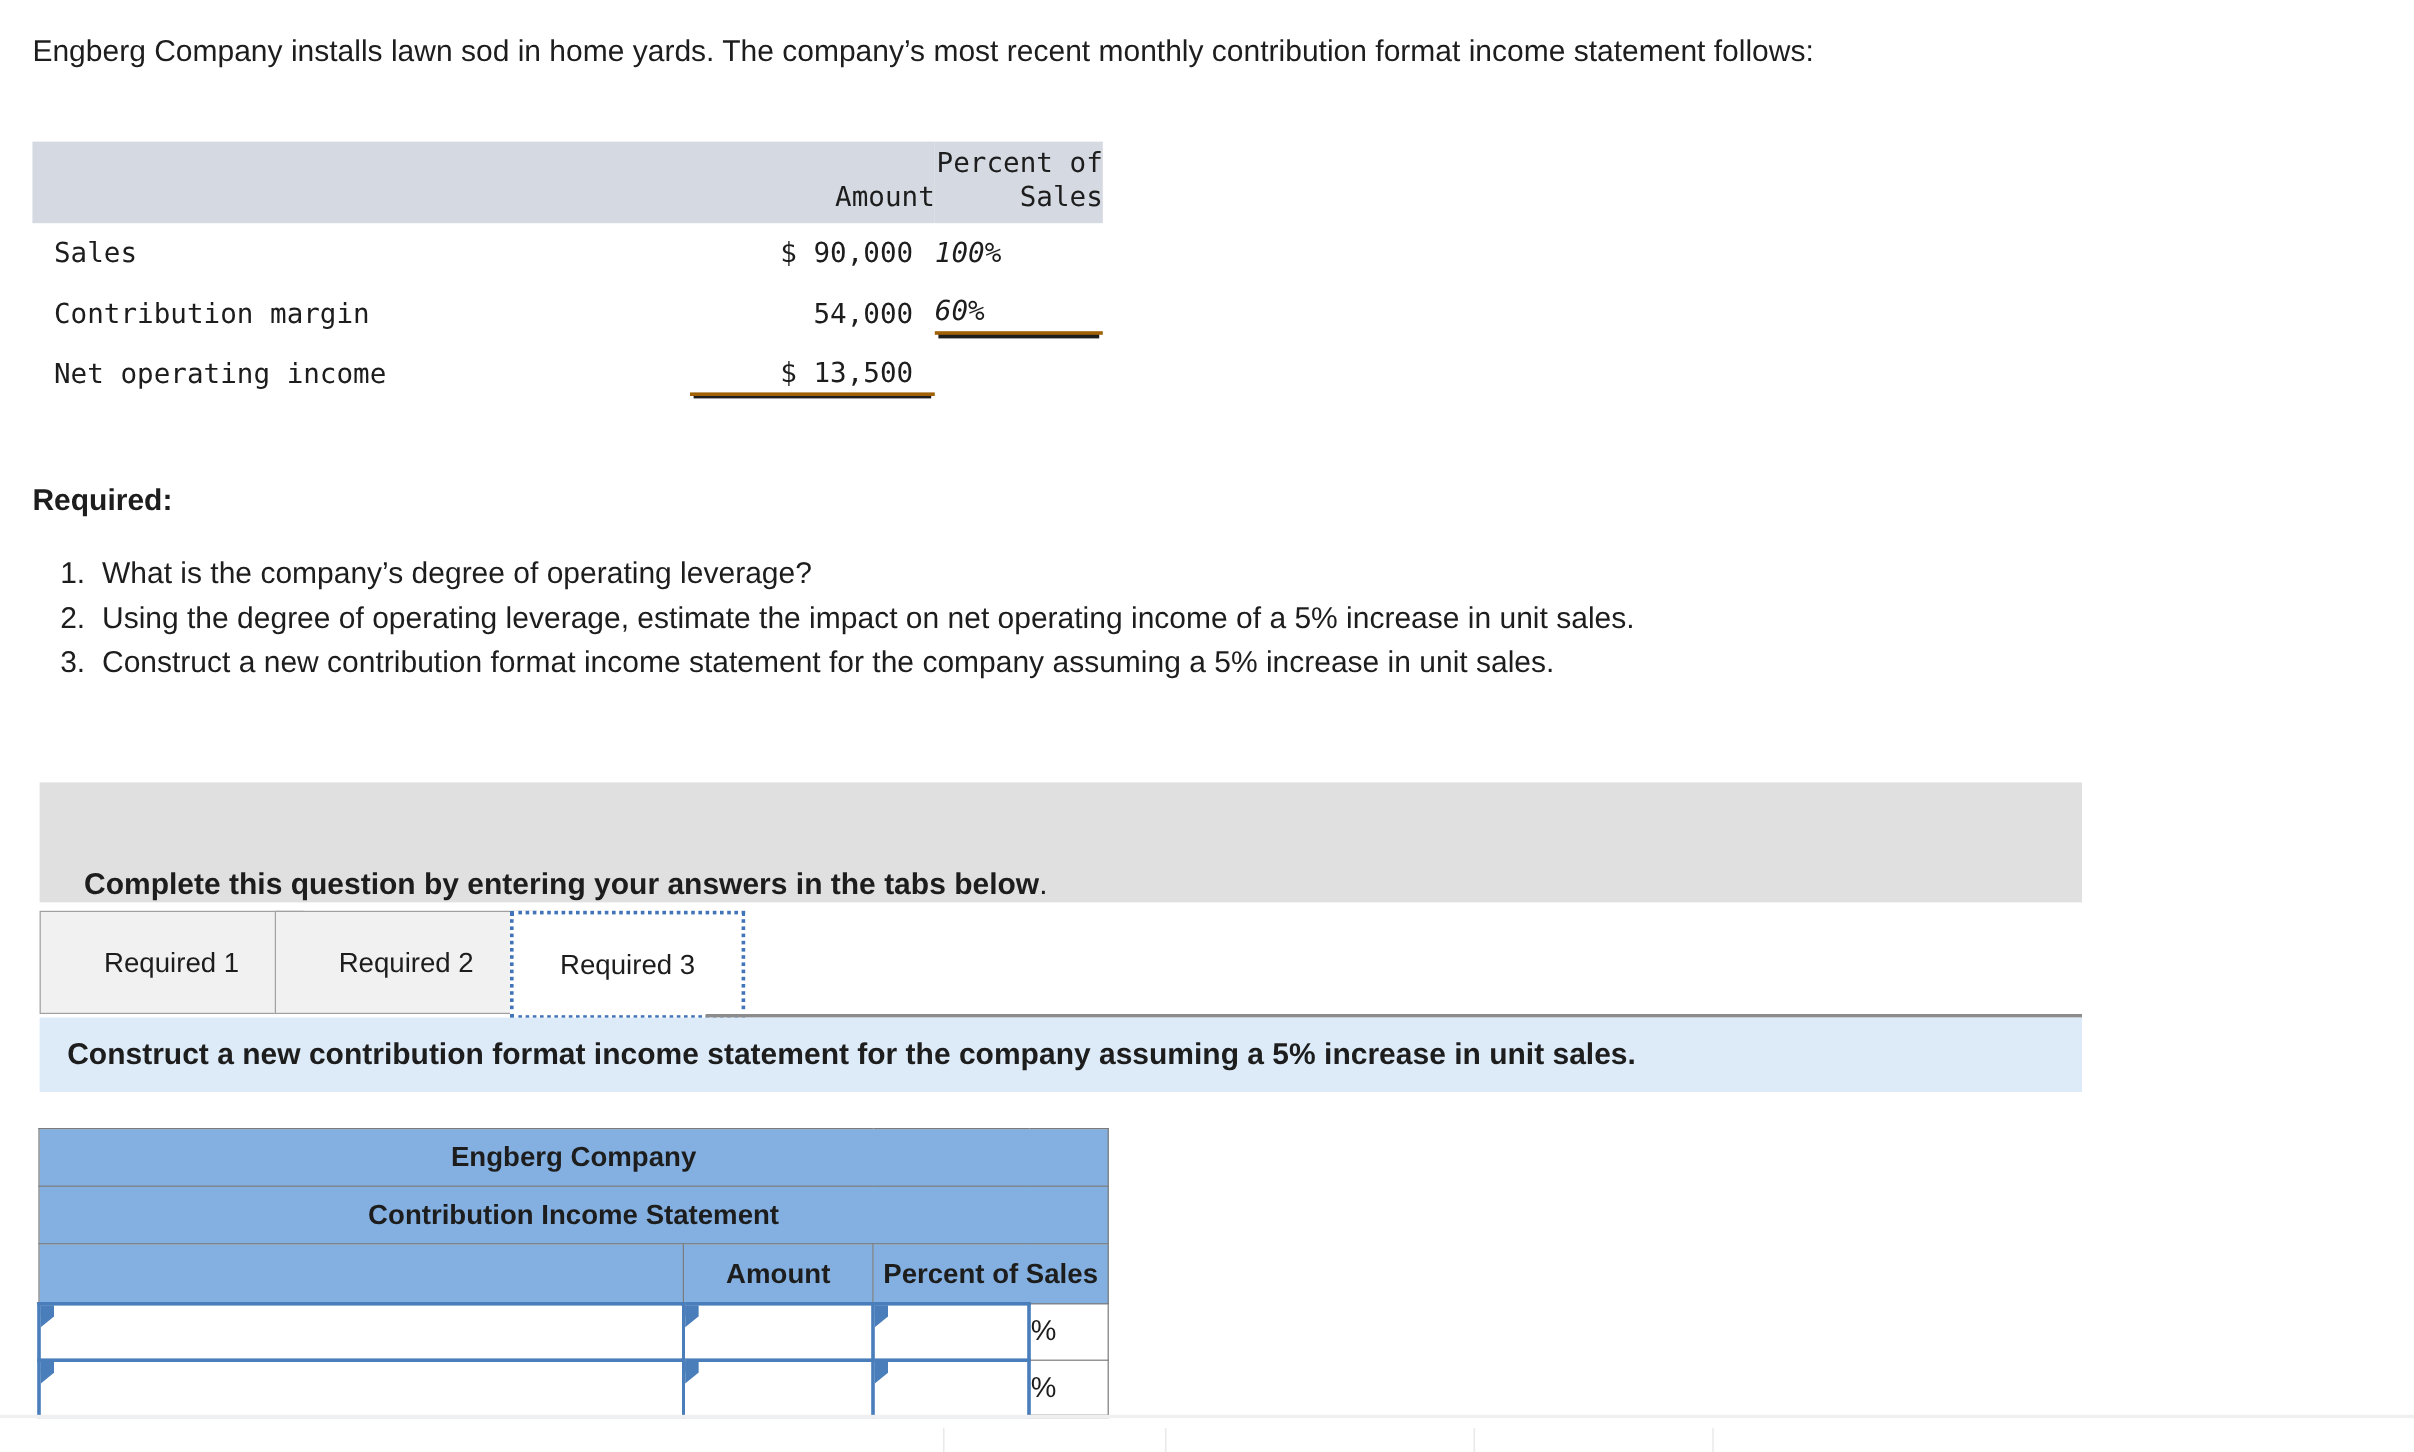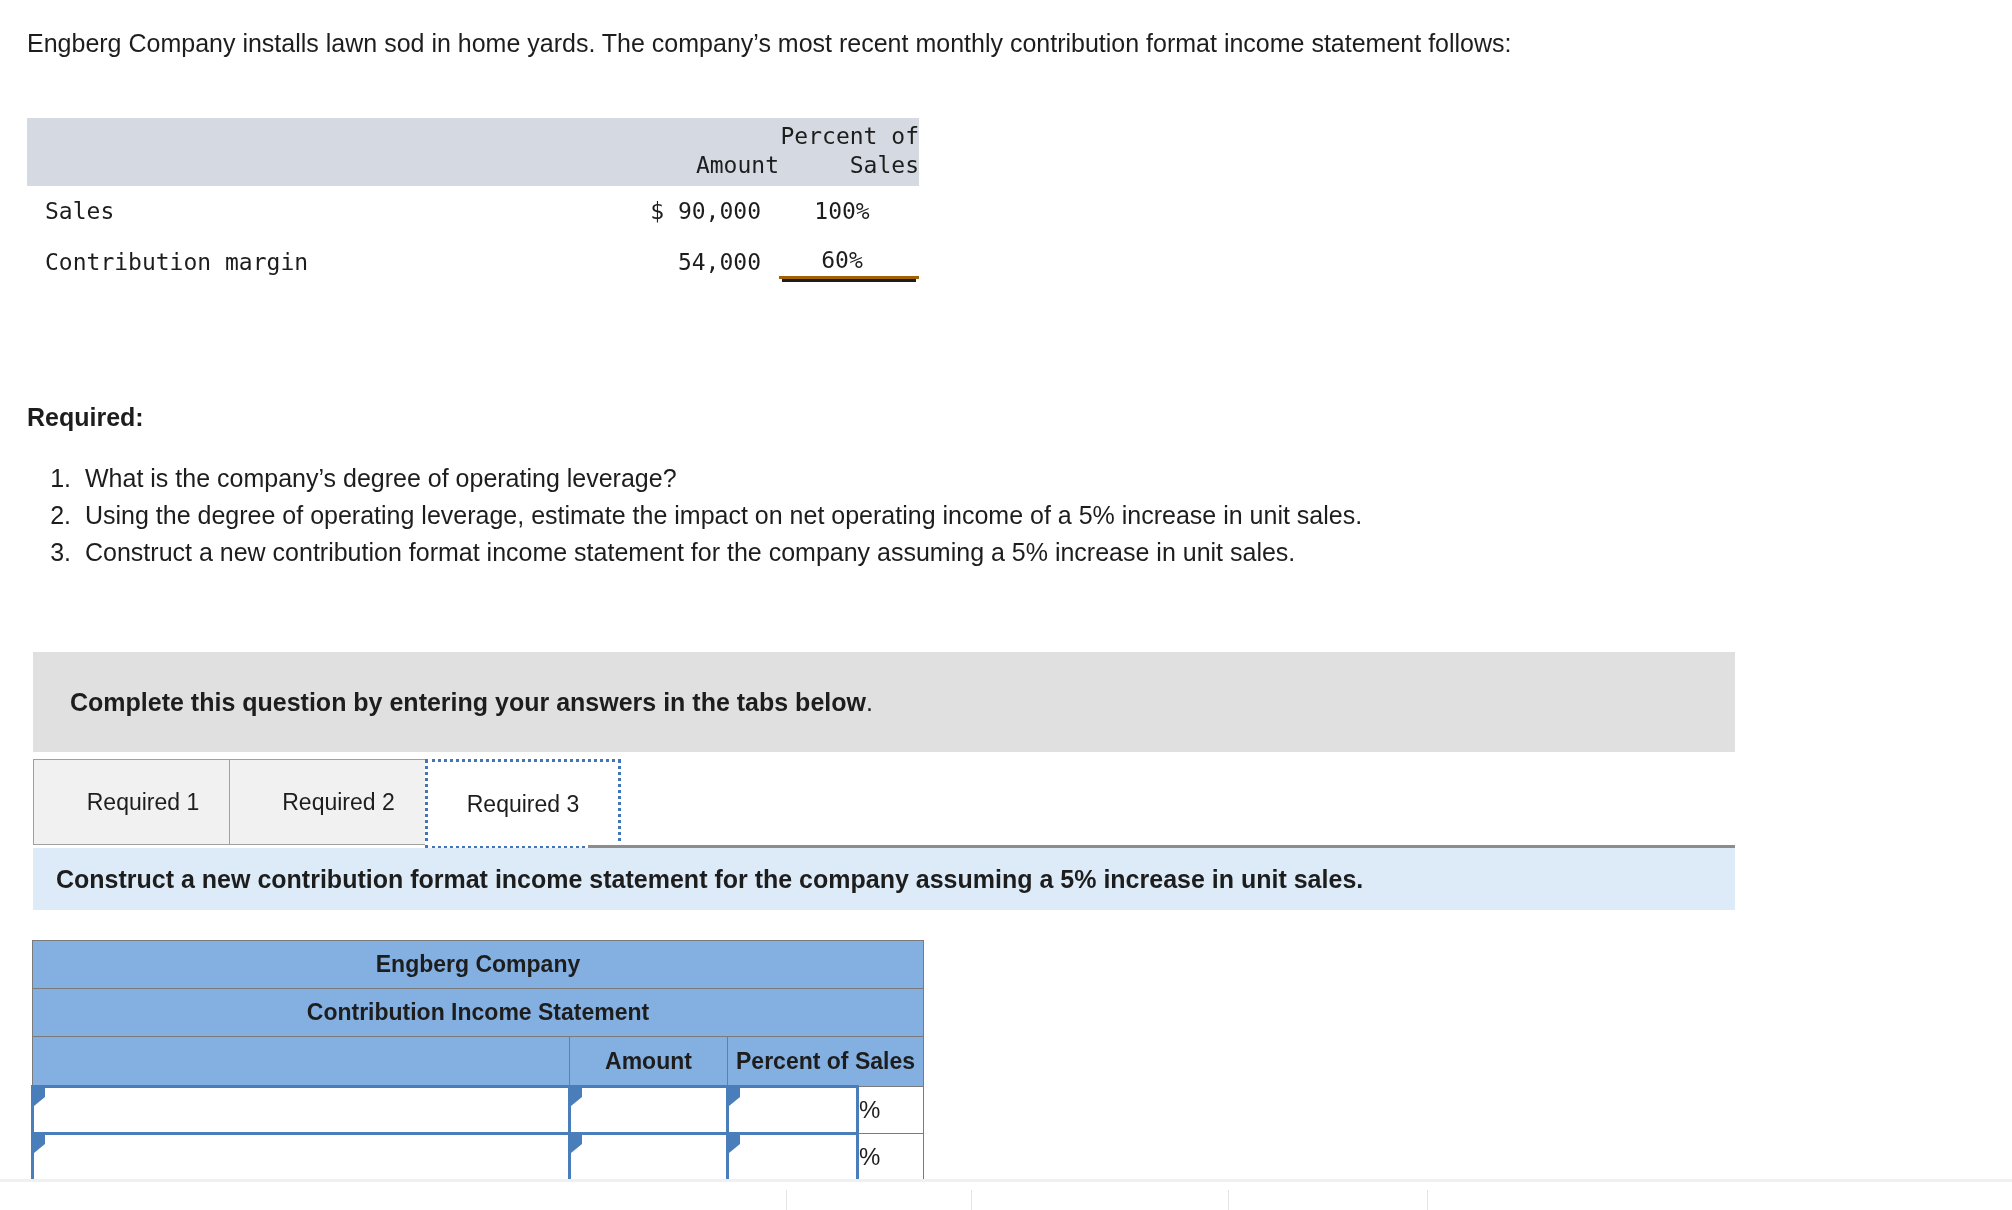--- a/index.html
+++ b/index.html
@@ -61,23 +61,24 @@
     padding-left: 18px;
     padding-right: 60px;
     width: 470px;
   }
   .gt-row td.gt-amount {
     text-align: right;
     padding-right: 18px;
     width: 186px;
   }
   .gt-row td.gt-pct {
-    text-align: center;
+    text-align: left;
     padding-right: 14px;
     width: 126px;
+    font-style: italic;
   }
   .gt-row.spaced td { height: 46px; }
 
   
   .ul-single { border-bottom: 3px solid #1d1d1d; }
   .ul-double {
     border-bottom: 3px solid #a16207;
     box-shadow: 0 7px 0 -3px #1d1d1d;
   }
 
@@ -109,21 +110,21 @@
 
   
   .instr-banner {
     position: absolute;
     left: 33px;
     top: 652px;
     width: 1702px;
     height: 100px;
     background: #e0e0e0;
     display: flex;
-    align-items: center;
+    align-items: flex-end;
   }
   .instr-text {
     padding-left: 37px;
     font-size: 25px;
     font-weight: bold;
     color: #1d1d1d;
   }
   .instr-text .norm { font-weight: normal; }
 
   
@@ -292,20 +293,25 @@
   </tr>
   <tr class="gt-row">
     <td class="gt-label">Sales</td>
     <td class="gt-amount">$ 90,000</td>
     <td class="gt-pct">100%</td>
   </tr>
   <tr class="gt-row spaced">
     <td class="gt-label">Contribution margin</td>
     <td class="gt-amount">54,000</td>
     <td class="gt-pct ul-double">60%</td>
+  </tr>
+  <tr class="gt-row spaced">
+    <td class="gt-label">Net operating income</td>
+    <td class="gt-amount ul-double">$ 13,500</td>
+    <td class="gt-pct"></td>
   </tr>
 </tbody>
   </table>
 
 <div class="required-head">Required:</div>
 
 <div class="req-list">
   <div class="req-item">
     <span class="req-num">1.</span><span>What is the company’s degree of operating leverage?</span>
   </div>

